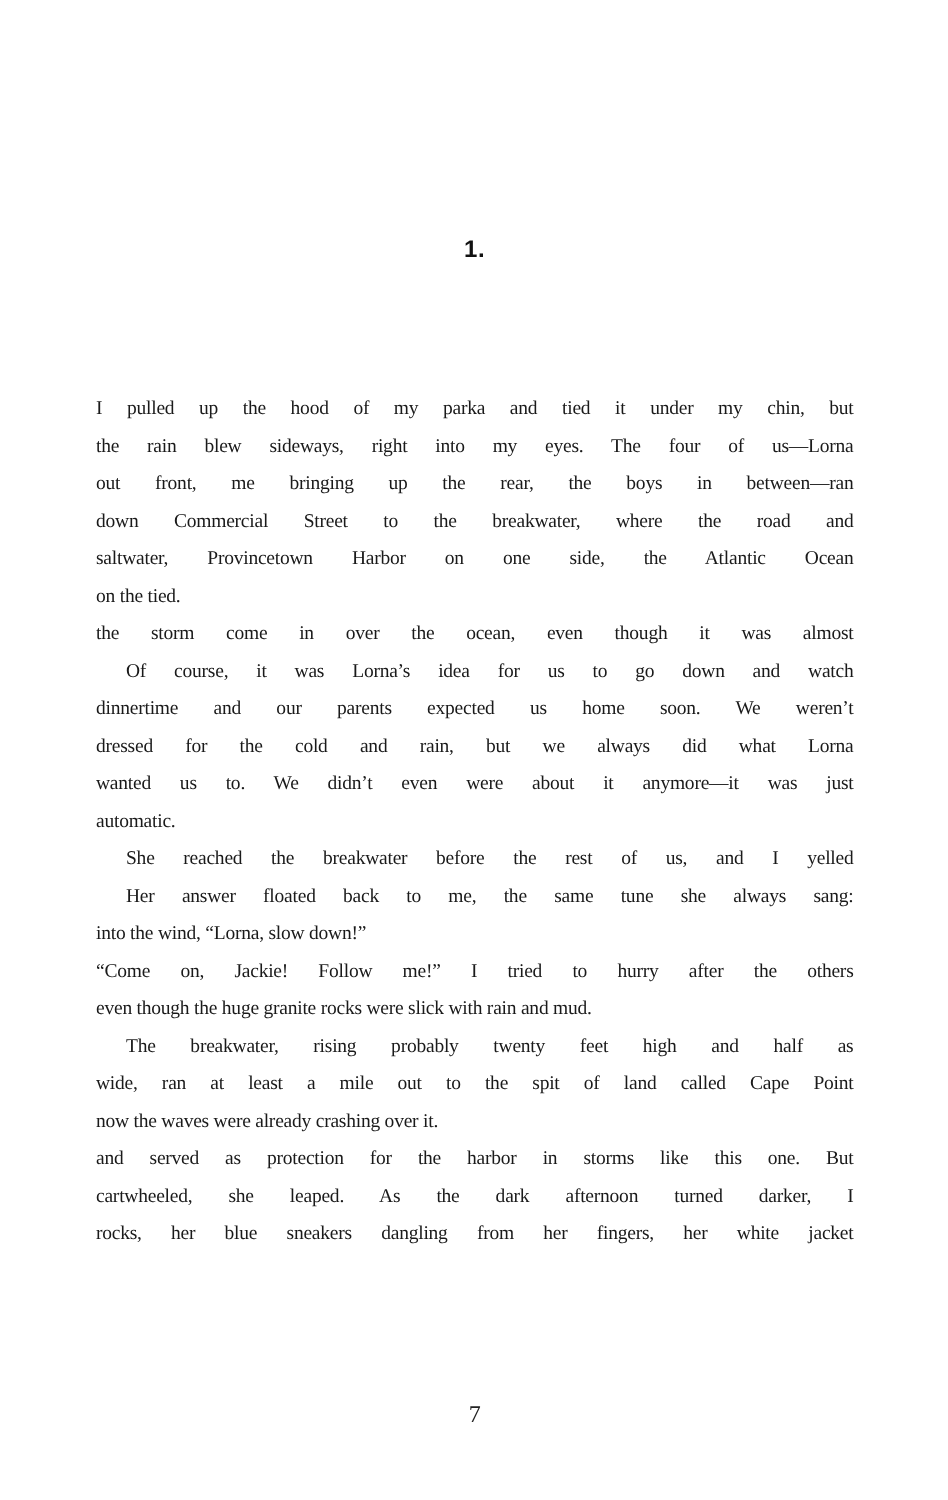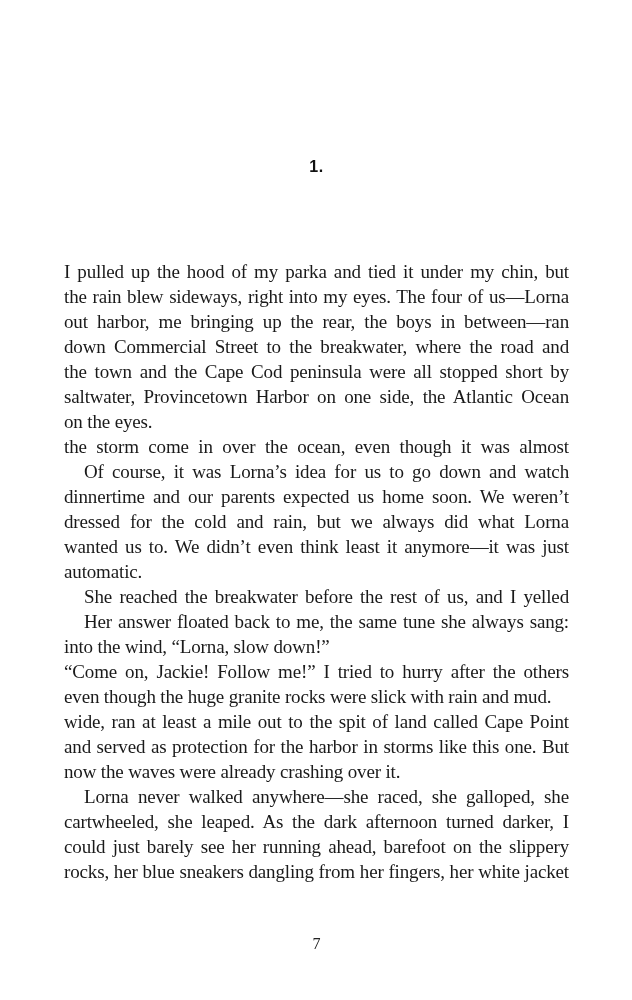--- a/index.html
+++ b/index.html
@@ -28,21 +28,21 @@
     line-height: 18px;
     letter-spacing: 0.5px;
     color: #111111;
   }
   .body-text {
     position: absolute;
     top: 259px;
     left: 64px;
     width: 505px;
     font-family: "Liberation Serif", "DejaVu Serif", serif;
-    font-size: 19px;
+    font-size: 13px;
     line-height: 25px;
     letter-spacing: -0.15px;
     color: #1a1a1a;
   }
   .line {
     text-align: justify;
     text-align-last: justify;
     white-space: normal;
   }
   .line.para-end {
@@ -65,39 +65,37 @@
 </style>
 </head>
 <body>
 
 <div class="page">
   <div class="chapter-number">1.</div>
 
   <div class="body-text">
       <div class="line">I pulled up the hood of my parka and tied it under my chin, but</div>
       <div class="line">the rain blew sideways, right into my eyes. The four of us—Lorna</div>
-      <div class="line">out harbor, me bringing up the rear, the boys in between—ran</div>
+      <div class="line">out front, me bringing up the rear, the boys in between—ran</div>
       <div class="line">down Commercial Street to the breakwater, where the road and</div>
-      <div class="line">the town and the Cape Cod peninsula were all stopped short by</div>
       <div class="line">saltwater, Provincetown Harbor on one side, the Atlantic Ocean</div>
-      <div class="line para-end">on the eyes.</div>
+      <div class="line para-end">on the tied.</div>
       <div class="line">the storm come in over the ocean, even though it was almost</div>
       <div class="line indent">Of course, it was Lorna’s idea for us to go down and watch</div>
       <div class="line">dinnertime and our parents expected us home soon. We weren’t</div>
       <div class="line">dressed for the cold and rain, but we always did what Lorna</div>
-      <div class="line">wanted us to. We didn’t even think least it anymore—it was just</div>
+      <div class="line">wanted us to. We didn’t even were about it anymore—it was just</div>
       <div class="line para-end">automatic.</div>
       <div class="line indent">She reached the breakwater before the rest of us, and I yelled</div>
       <div class="line indent">Her answer floated back to me, the same tune she always sang:</div>
       <div class="line para-end">into the wind, “Lorna, slow down!”</div>
       <div class="line">“Come on, Jackie! Follow me!” I tried to hurry after the others</div>
       <div class="line para-end">even though the huge granite rocks were slick with rain and mud.</div>
+      <div class="line indent">The breakwater, rising probably twenty feet high and half as</div>
       <div class="line">wide, ran at least a mile out to the spit of land called Cape Point</div>
+      <div class="line para-end">now the waves were already crashing over it.</div>
       <div class="line">and served as protection for the harbor in storms like this one. But</div>
-      <div class="line para-end">now the waves were already crashing over it.</div>
-      <div class="line indent">Lorna never walked anywhere—she raced, she galloped, she</div>
       <div class="line">cartwheeled, she leaped. As the dark afternoon turned darker, I</div>
-      <div class="line">could just barely see her running ahead, barefoot on the slippery</div>
       <div class="line">rocks, her blue sneakers dangling from her fingers, her white jacket</div>
     </div>
 
   <div class="page-number">7</div>
 </div>
 
 </body></html>

